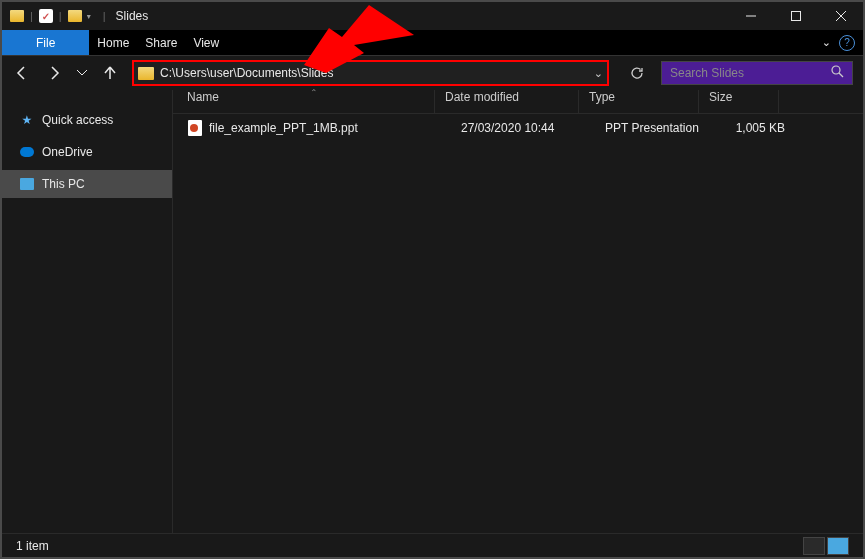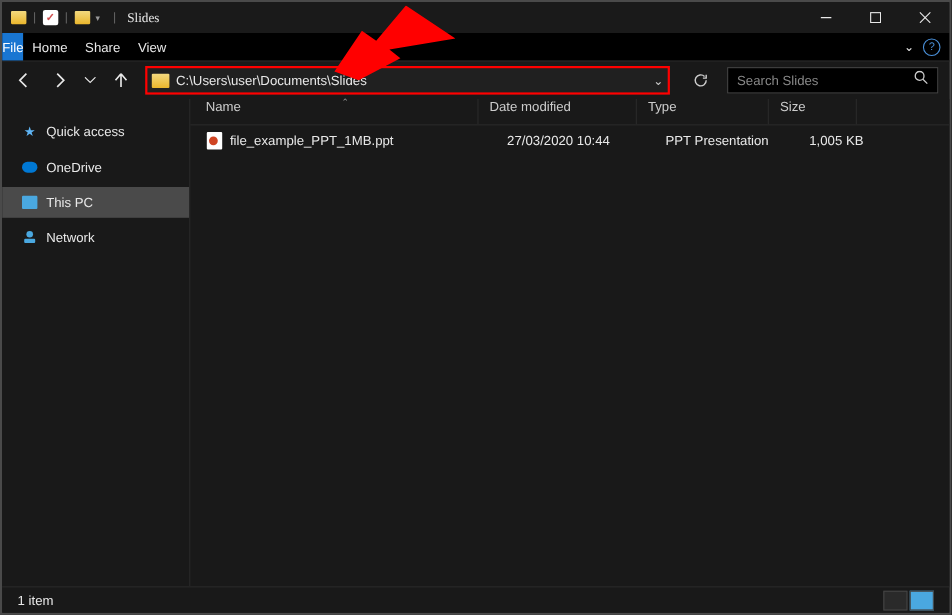--- a/index.html
+++ b/index.html
@@ -9,42 +9,42 @@
     
     
     .titlebar { height: 28px; background: #1a1a1a; display: flex; align-items: center; padding: 0 0 0 6px; }
     .titlebar-icons { display: flex; align-items: center; gap: 0; }
     .ti-icon { width: 18px; height: 18px; display: flex; align-items: center; justify-content: center; }
     .folder-small { width: 14px; height: 12px; background: linear-gradient(#f3d97f, #eab62c); border-radius: 1px; }
     .sep-bar { color: #666; margin: 0 4px; font-size: 11px; }
     .check-ic { width: 14px; height: 14px; background: #fff; border-radius: 2px; display: flex; align-items: center; justify-content: center; }
     .check-ic::after { content: "✓"; color: #d05050; font-size: 10px; font-weight: bold; }
     .chev { color: #999; font-size: 8px; margin: 0 8px 0 3px; }
-    .titlebar-title { color: #e8e8e8; font-size: 12px; margin-left: 6px; font-family: Liberation Serif, serif; }
+    .titlebar-title { color: #e8e8e8; font-size: 12px; margin-left: 6px; }
     .titlebar-controls { margin-left: auto; display: flex; }
     .tctrl { width: 45px; height: 28px; display: flex; align-items: center; justify-content: center; color: #e8e8e8; }
     
     
     .ribbon { height: 26px; background: #000; display: flex; align-items: stretch; border-bottom: 1px solid #333; position: relative; }
     .ribbon-tab { padding: 0 8px; display: flex; align-items: center; color: #e8e8e8; font-size: 12px; }
-    .ribbon-tab.file { background: #1976d2; color: #fff; padding: 0 0; }
+    .ribbon-tab.file { background: #1976d2; color: #fff; padding: 0 34px; }
     .ribbon-right { position: absolute; right: 8px; top: 0; height: 100%; display: flex; align-items: center; }
     .ribbon-chev { color: #e8e8e8; font-size: 11px; margin-right: 8px; }
     .help-ic { width: 16px; height: 16px; border: 1px solid #4a90d9; border-radius: 50%; color: #4a90d9; font-size: 10px; display: flex; align-items: center; justify-content: center; }
     
     
     .navbar { height: 34px; background: #191919; display: flex; align-items: center; padding: 0 10px; gap: 12px; }
     .nav-btn { color: #e8e8e8; width: 20px; height: 20px; display: flex; align-items: center; justify-content: center; }
     .addr-wrap { flex: 1; display: flex; align-items: center; border: 2.5px solid #f00; background: #202020; height: 26px; padding: 0 4px; }
     .addr-folder { width: 16px; height: 13px; background: linear-gradient(#f3d97f, #eab62c); border-radius: 1px; margin-right: 6px; flex-shrink: 0; }
     .addr-text { color: #e8e8e8; font-size: 12px; flex: 1; }
     .addr-controls { display: flex; align-items: center; gap: 8px; }
     .addr-ctrl { color: #ccc; font-size: 11px; }
     .refresh-btn { width: 24px; height: 24px; display: flex; align-items: center; justify-content: center; color: #ccc; margin-left: 4px; }
-    .search-box { width: 192px; height: 24px; background: #000000; border: 1px solid #444; display: flex; align-items: center; padding: 0 8px; gap: 28px; }
+    .search-box { width: 192px; height: 24px; background: #4c1d95; border: 1px solid #444; display: flex; align-items: center; padding: 0 8px; gap: 28px; }
     .search-ph { color: #888; font-size: 12px; flex: 1; }
     .search-ic { color: #ccc; }
     
     
     .red-arrow { position: absolute; left: 292px; top: 3px; width: 120px; height: 70px; z-index: 10; pointer-events: none; }
     
     
     .content { flex: 1; display: flex; background: #191919; }
     .sidebar { width: 170px; background: #191919; padding: 16px 0 0 0; }
     .side-item { height: 28px; display: flex; align-items: center; padding: 0 0 0 18px; gap: 8px; color: #e8e8e8; font-size: 12px; }
@@ -189,29 +189,20 @@
         <span>Quick access</span>
       </div>
       <div class="side-item">
         <span class="onedrive-ic"></span>
         <span>OneDrive</span>
       </div>
       <div class="side-item selected">
         <span class="pc-ic"></span>
         <span>This PC</span>
       </div>
-      <div class="side-item">
-        <span class="net-ic">
-          <svg width="14" height="14" viewBox="0 0 14 14">
-              <rect x="2" y="8" width="10" height="4" rx="1" fill="#4aa8e0"></rect>
-              <circle cx="7" cy="4" r="3" fill="#4aa8e0"></circle>
-            </svg>
-        </span>
-        <span>Network</span>
-      </div>
     </div>
 
     <div class="filepane">
       <div class="columns" style="position:relative">
         <div class="col name" style="position:relative">
           <span>Name</span>
           <span class="sort-arrow">⌃</span>
         </div>
         <div class="col date">Date modified</div>
         <div class="col type">Type</div>

